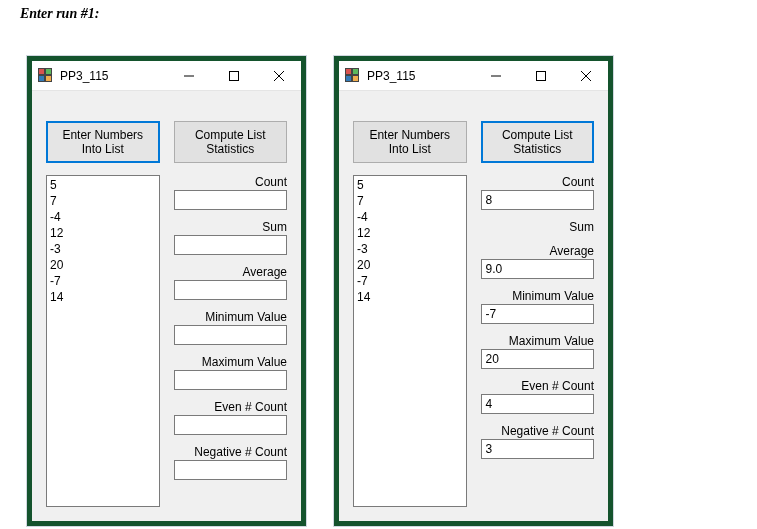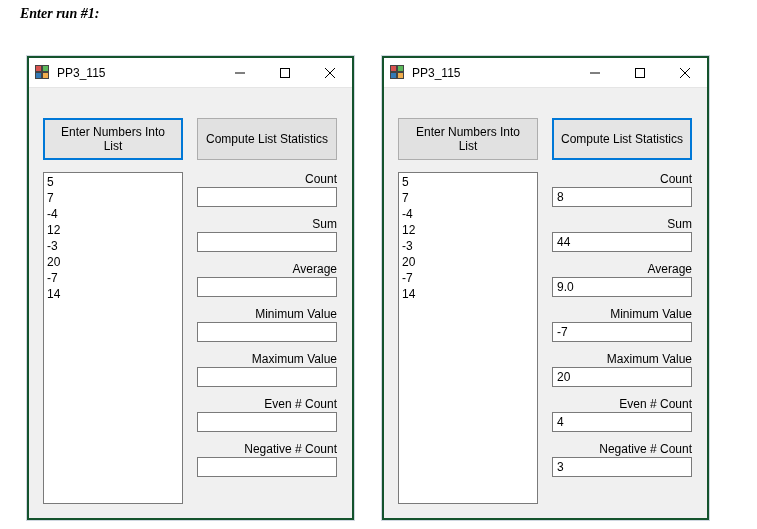--- a/index.html
+++ b/index.html
@@ -24,22 +24,22 @@
     left: 20px;
   }
   .windows-row {
     position: absolute;
     top: 56px;
     left: 27px;
     display: flex;
     gap: 28px;
   }
   .win {
-    width: 327px;
-    border: 2px solid #14532d;
+    width: 279px;
+    border: 5px solid #14532d;
     background: #f0f0f0;
     box-shadow: 0 0 0 1px #d0d7e0;
   }
   .titlebar {
     height: 30px;
     background: #fff;
     border-bottom: 1px solid #e5e5e5;
     display: flex;
     align-items: center;
     padding-left: 6px;
@@ -234,21 +234,20 @@
           <div>20</div>
           <div>-7</div>
           <div>14</div>
         </div>
       </div>
       <div class="col-right">
         <div class="big-button focused">Compute List Statistics</div>
         <div class="field-label first-label">Count</div>
         <div class="textbox">8</div>
         <div class="field-label">Sum</div>
-        <div class="textbox">44</div>
         <div class="field-label">Average</div>
         <div class="textbox">9.0</div>
         <div class="field-label">Minimum Value</div>
         <div class="textbox">-7</div>
         <div class="field-label">Maximum Value</div>
         <div class="textbox">20</div>
         <div class="field-label">Even # Count</div>
         <div class="textbox">4</div>
         <div class="field-label">Negative # Count</div>
         <div class="textbox">3</div>

